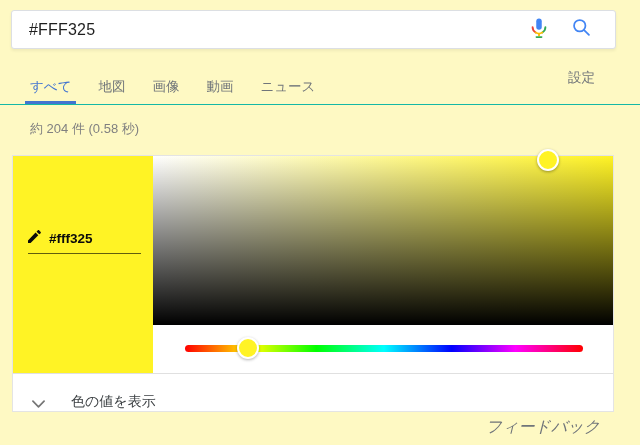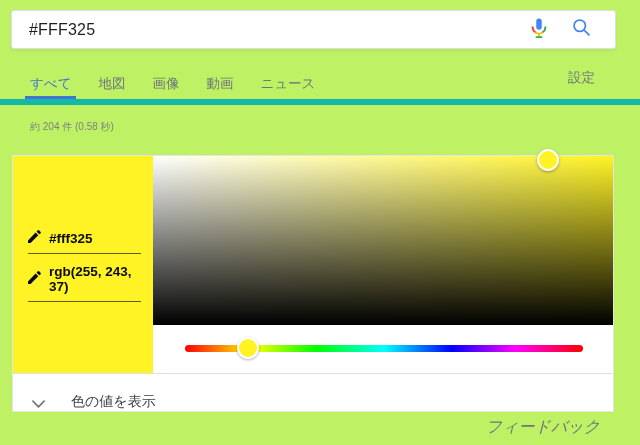--- a/index.html
+++ b/index.html
@@ -1,46 +1,46 @@
 <!DOCTYPE html>
 <html><head>
 <meta charset="utf-8">
 <style>
   * { margin: 0; padding: 0; box-sizing: border-box; }
   body { background: #fff; font-family: "Liberation Sans", "DejaVu Sans", sans-serif; }
-  .page { position: relative; width: 640px; height: 445px; background: #bef264; overflow: hidden; }
+  .page { position: relative; width: 640px; height: 445px; background: #fef9c3; overflow: hidden; }
 
   
   .search-box {
     position: absolute; left: 11px; top: 10px; width: 605px; height: 39px;
     background: #fff; border: 1px solid #dcdfe3; border-radius: 3px;
     box-shadow: 0 2px 3px rgba(0,0,0,0.06);
     display: flex; align-items: center;
   }
   .search-query { flex: 1; padding-left: 17px; font-size: 16px; color: #1f1f1f; letter-spacing: 0.2px; }
   .search-icons { display: flex; align-items: center; gap: 18px; padding-right: 22px; }
   .icon-btn { width: 24px; height: 24px; display: flex; align-items: center; justify-content: center; cursor: pointer; }
 
   
   .tab-bar {
     position: absolute; left: 0; top: 69px; width: 640px; height: 36px;
-    border-bottom: 6px solid #14b8a6;
+    border-bottom: 1px solid #14b8a6;
     display: flex; align-items: stretch;
     font-size: 13.5px; color: #70757a;
   }
   .tabs-left { display: flex; align-items: stretch; padding-left: 30px; gap: 27px; }
   .tabs-right { display: flex; align-items: flex-start; gap: 25px; margin-left: auto; padding-right: 45px; flex-direction: column; }
   .tab { position: relative; display: flex; align-items: center; cursor: pointer; white-space: nowrap; }
   .tab.active { color: #4374d0; }
   .tab.active .tab-underline {
     position: absolute; left: -5px; right: -5px; bottom: 0; height: 3px; background: #4374d0;
   }
 
   
-  .stats { position: absolute; left: 30px; top: 120px; font-size: 10px; color: #808080; }
+  .stats { position: absolute; left: 30px; top: 120px; font-size: 13px; color: #808080; }
 
   
   .card {
     position: absolute; left: 12px; top: 155px; width: 602px; height: 257px;
     background: #fff; border: 1px solid #e4e4e4;
   }
   .picker-main { display: flex; height: 217px; }
   .swatch-panel { position: relative; width: 140px; background: var(--sel, #fff325); flex: none; }
   .value-field {
     position: absolute; left: 15px; width: 113px;
@@ -146,28 +146,20 @@
     <div class="picker-main">
       <div class="swatch-panel">
         <div class="value-field field-hex">
           <span>
             <svg viewBox="0 0 12 12" width="13" height="13">
               <path d="M0 9.6V12h2.4l7.1-7.1L7 2.4 0 9.6z M11.7 2.9c.3-.3.3-.8 0-1.1L10.2.3c-.3-.3-.8-.3-1.1 0L7.9 1.5 10.4 4l1.3-1.1z" fill="#0b0b0b"></path>
             </svg>
           </span>
           <span>#fff325</span>
         </div>
-        <div class="value-field field-rgb">
-          <span>
-            <svg viewBox="0 0 12 12" width="13" height="13">
-              <path d="M0 9.6V12h2.4l7.1-7.1L7 2.4 0 9.6z M11.7 2.9c.3-.3.3-.8 0-1.1L10.2.3c-.3-.3-.8-.3-1.1 0L7.9 1.5 10.4 4l1.3-1.1z" fill="#0b0b0b"></path>
-            </svg>
-          </span>
-          <span>rgb(255, 243, 37)</span>
-        </div>
       </div>
       <div class="picker-right">
         <div class="sv-gradient">
           <div class="sv-dot"></div>
         </div>
         <div class="hue-strip">
           <div class="hue-track"></div>
           <div class="hue-handle"></div>
         </div>
       </div>

